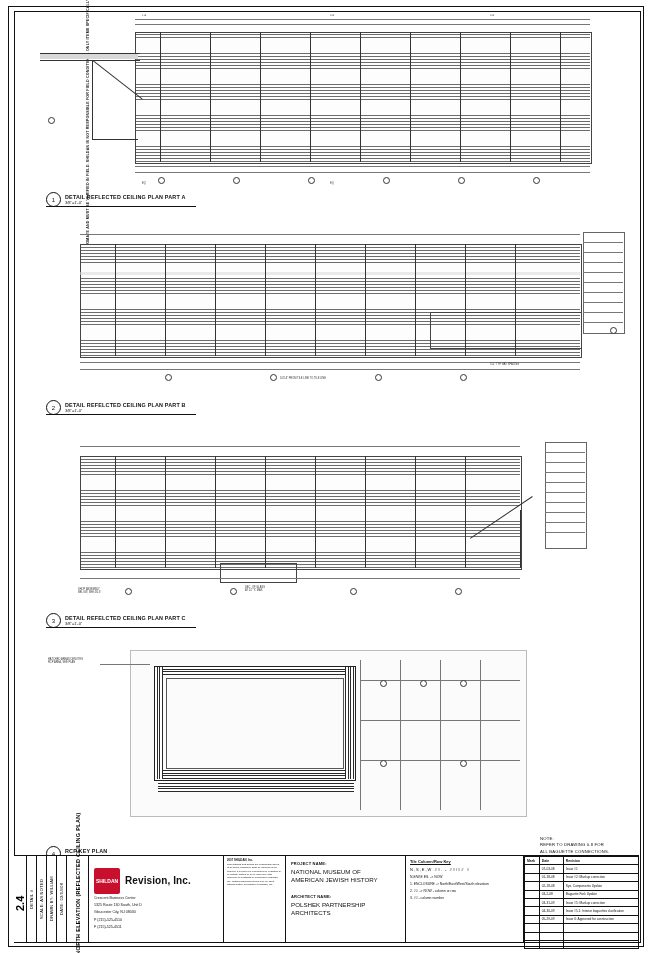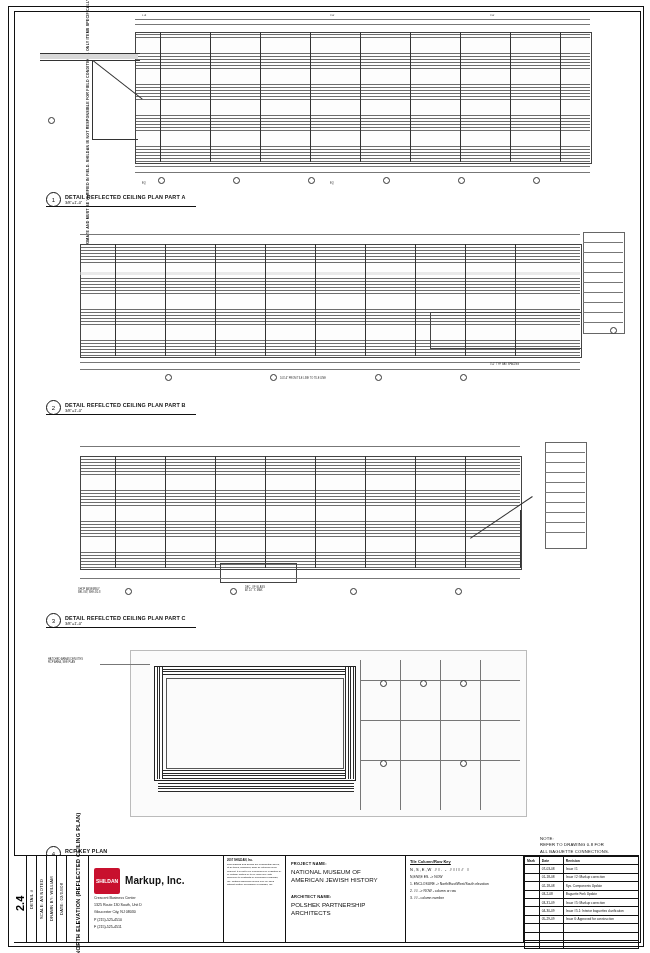--- a/index.html
+++ b/index.html
@@ -363,21 +363,21 @@
       <div class="tb-rot">DATE: 02/04/08</div>
     </div>
 
     <div class="tb-cell" style="width:22px;">
       <div class="tb-rot big">DETAILED NORTH ELEVATION (REFLECTED CEILING PLAN)</div>
     </div>
 
     <div class="tb-cell tb-logo">
       <div class="logo-row">
         <div class="logo-mark">SHILDAN</div>
-        <div class="logo-name">Markup, Inc.</div>
+        <div class="logo-name">Revision, Inc.</div>
       </div>
       <div class="logo-sub">Crescent Business Center</div>
       <div class="logo-sub">1325 Route 130 South, Unit D</div>
       <div class="logo-sub">Gloucester City, NJ  08030</div>
       <div class="logo-sub">P  (215)-525-4510</div>
       <div class="logo-sub">F  (215)-525-4511</div>
     </div>
 
     <div class="tb-cell tb-legal">
       <b>2007 SHILDAN, Inc.</b>

